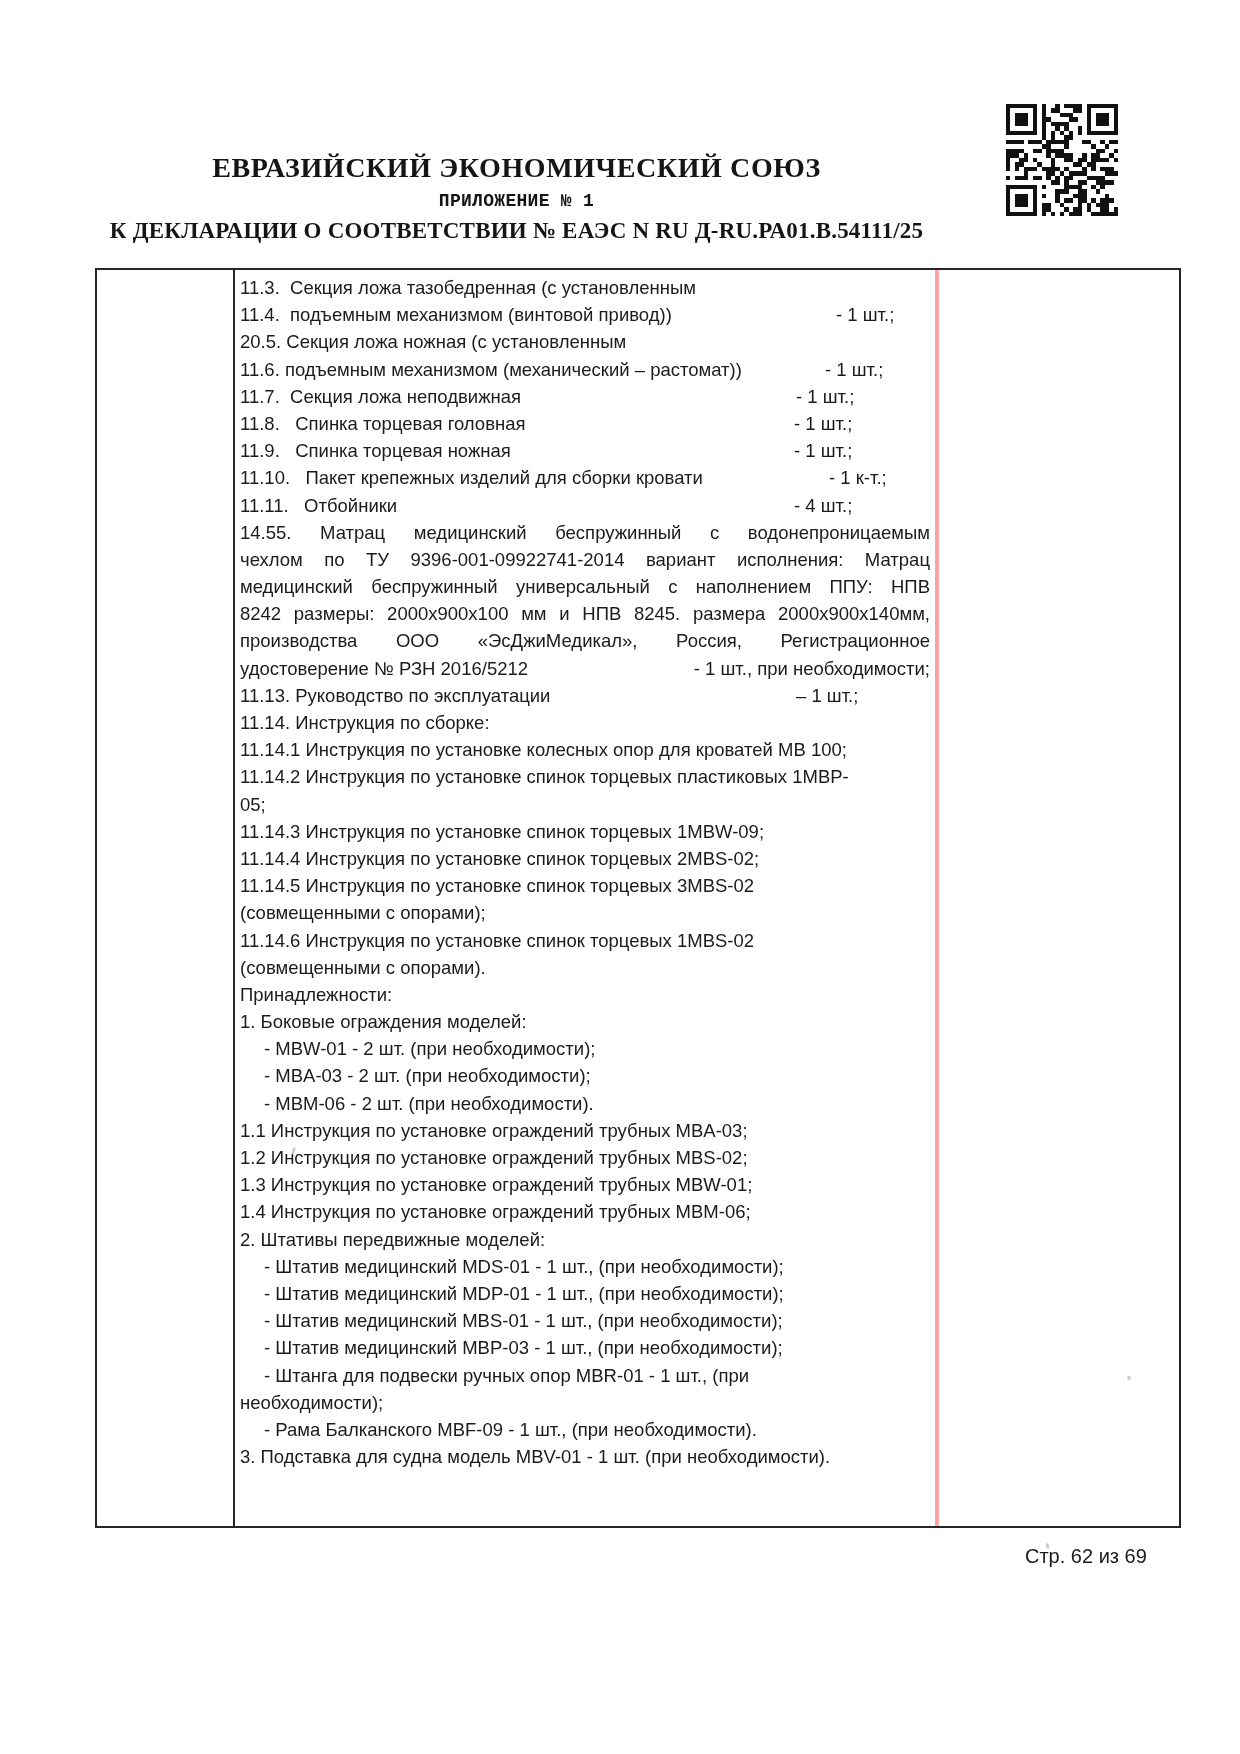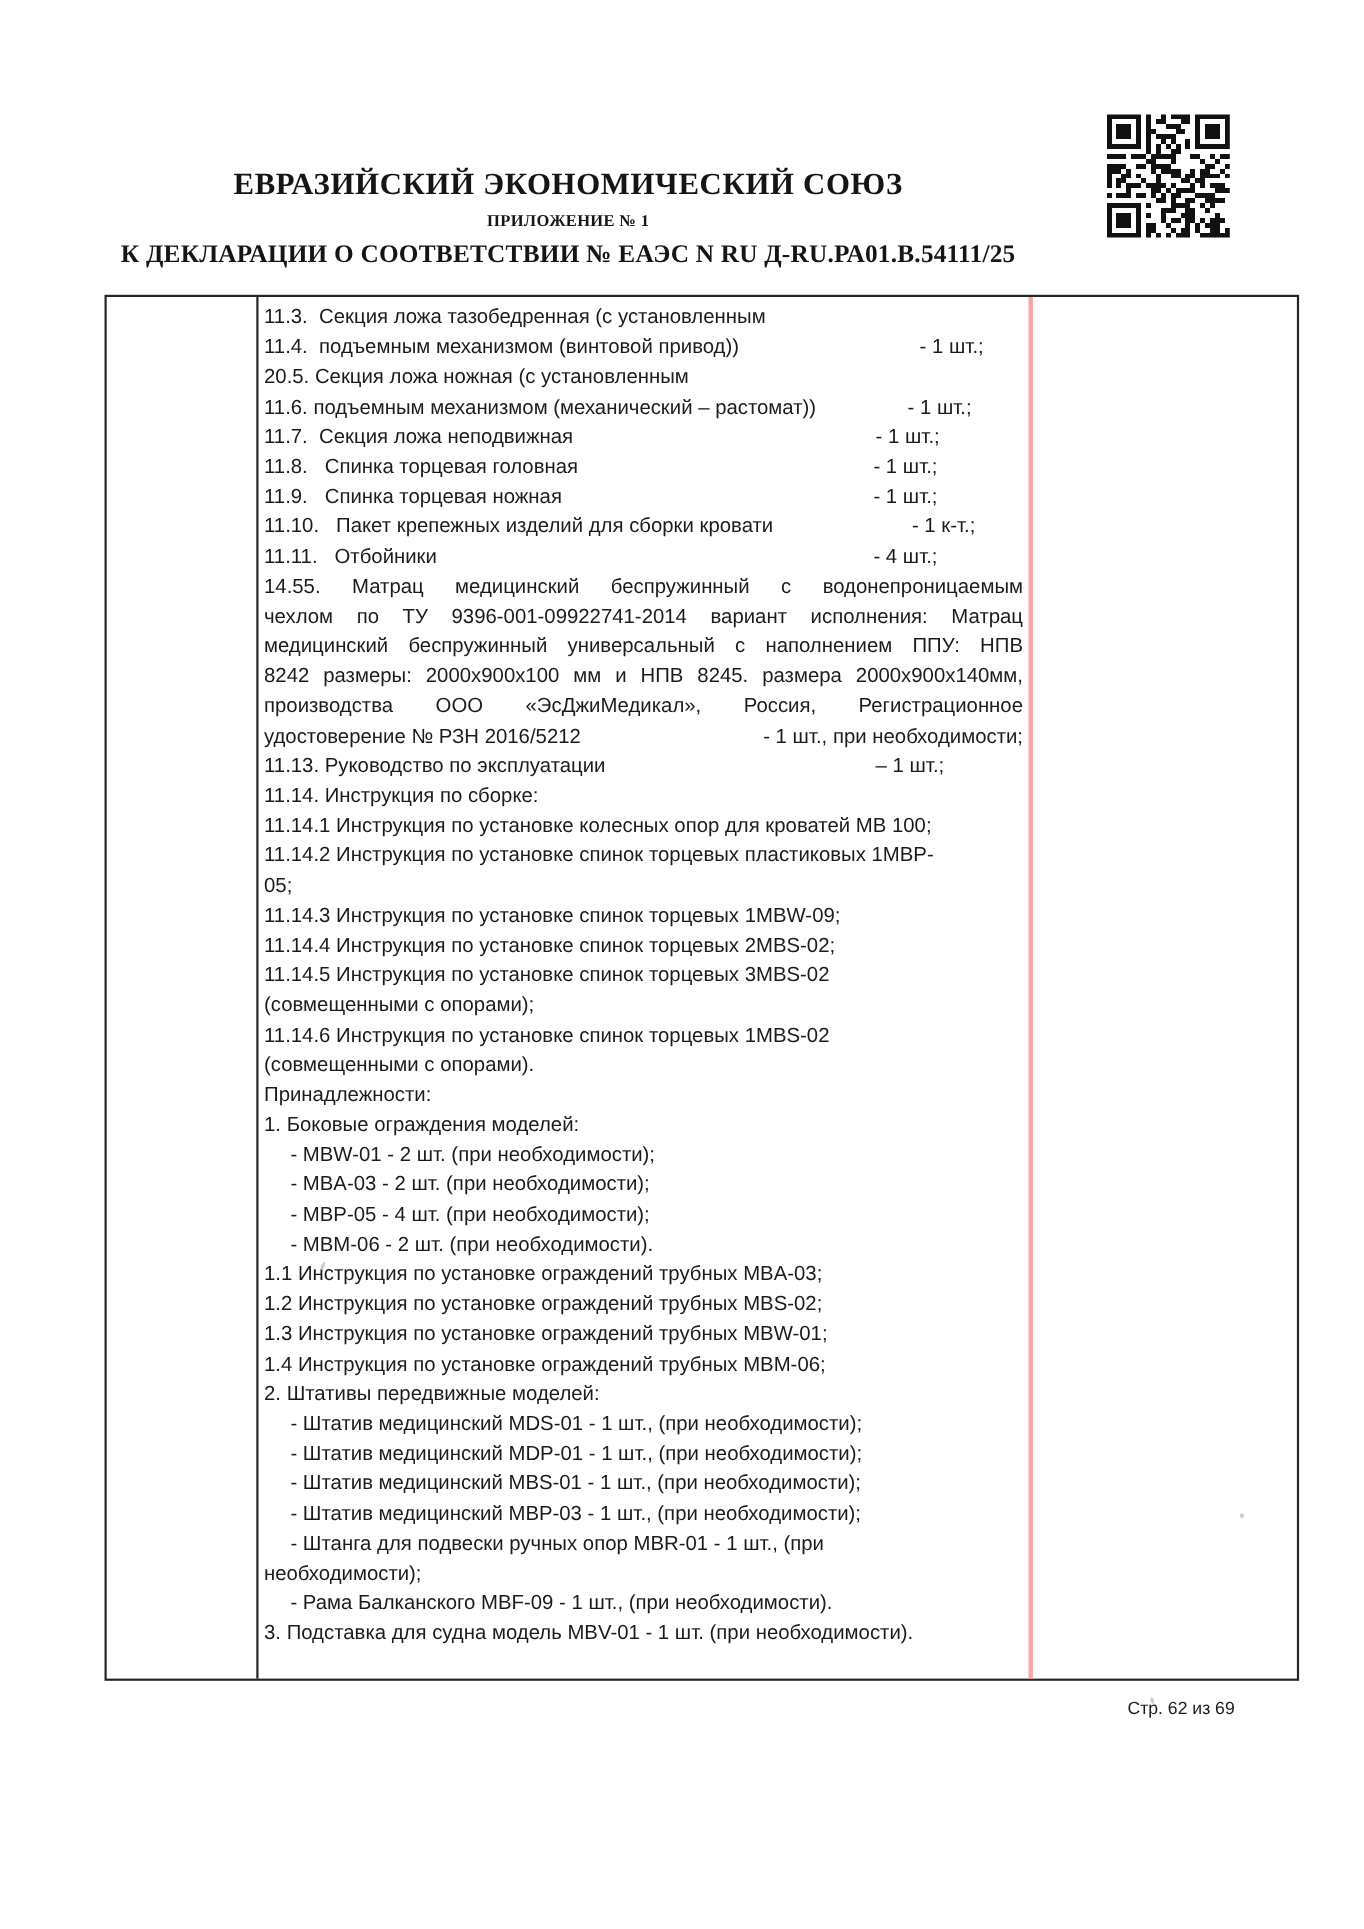--- a/index.html
+++ b/index.html
@@ -14,21 +14,21 @@
   .page{position:absolute;inset:0;}
 
   
   .doc-header{
     position:absolute;left:89px;top:150px;width:855px;
     text-align:center;
     font-family:"Liberation Serif", serif;
     font-weight:bold;color:#151515;
   }
   .doc-header .h-line1{font-size:28px;line-height:36px;letter-spacing:.6px;}
-  .doc-header .h-line2{font-size:15px;line-height:30px;letter-spacing:.3px;}
+  .doc-header .h-line2{font-size:18px;line-height:30px;letter-spacing:.3px;font-family:Liberation Mono, monospace;}
   .doc-header .h-line3{font-size:23px;line-height:30px;letter-spacing:.2px;}
 
   
   .qr{position:absolute;left:1006px;top:104px;width:112px;height:112px;}
 
   
   .doc-table{
     position:absolute;left:95px;top:268px;width:1086px;height:1260px;
     border:2px solid #262626;box-sizing:border-box;
     display:flex;background:#fff;
@@ -48,21 +48,21 @@
   .row .qty{position:absolute;top:0;white-space:pre;}
   .row.bold{font-weight:normal;}
   .row.justify{text-align:justify;text-align-last:justify;}
   .row.justify .txt{white-space:normal;}
   .row.between{display:flex;justify-content:space-between;}
   .row.between .qty{position:static;}
 
   
   .page-footer{
     position:absolute;left:1025px;top:1545px;
-    font-size:16px;color:#1b1b1b;white-space:pre;
+    font-size:20px;color:#1b1b1b;white-space:pre;
   }
 
   
   .speck{position:absolute;background:#9a9a9a;border-radius:50%;opacity:.5;}
   .speck.s1{left:292px;top:1147px;width:3px;height:8px;transform:rotate(20deg);}
   .speck.s2{left:1127px;top:1376px;width:4px;height:4px;}
   .speck.s3{left:1046px;top:1543px;width:3px;height:6px;transform:rotate(-15deg);}
 </style>
 </head>
 <body>
@@ -421,21 +421,20 @@
         <div class="row"><span class="txt">11.14.3 Инструкция по установке спинок торцевых 1MBW-09;</span></div>
         <div class="row"><span class="txt">11.14.4 Инструкция по установке спинок торцевых 2MBS-02;</span></div>
         <div class="row"><span class="txt">11.14.5 Инструкция по установке спинок торцевых 3MBS-02</span></div>
         <div class="row"><span class="txt">(совмещенными с опорами);</span></div>
         <div class="row"><span class="txt">11.14.6 Инструкция по установке спинок торцевых 1MBS-02</span></div>
         <div class="row"><span class="txt">(совмещенными с опорами).</span></div>
         <div class="row bold"><span class="txt">Принадлежности:</span></div>
         <div class="row"><span class="txt">1. Боковые ограждения моделей:</span></div>
         <div class="row"><span class="txt" style="padding-left: 24px;">- MBW-01 - 2 шт. (при необходимости);</span></div>
         <div class="row"><span class="txt" style="padding-left: 24px;">- MBA-03 - 2 шт. (при необходимости);</span></div>
-        <div class="row"><span class="txt" style="padding-left: 24px;">- MBP-05 - 4 шт. (при необходимости);</span></div>
         <div class="row"><span class="txt" style="padding-left: 24px;">- MBM-06 - 2 шт. (при необходимости).</span></div>
         <div class="row"><span class="txt">1.1 Инструкция по установке ограждений трубных MBA-03;</span></div>
         <div class="row"><span class="txt">1.2 Инструкция по установке ограждений трубных MBS-02;</span></div>
         <div class="row"><span class="txt">1.3 Инструкция по установке ограждений трубных MBW-01;</span></div>
         <div class="row"><span class="txt">1.4 Инструкция по установке ограждений трубных MBM-06;</span></div>
         <div class="row"><span class="txt">2. Штативы передвижные моделей:</span></div>
         <div class="row"><span class="txt" style="padding-left: 24px;">- Штатив медицинский MDS-01 - 1 шт., (при необходимости);</span></div>
         <div class="row"><span class="txt" style="padding-left: 24px;">- Штатив медицинский MDP-01 - 1 шт., (при необходимости);</span></div>
         <div class="row"><span class="txt" style="padding-left: 24px;">- Штатив медицинский MBS-01 - 1 шт., (при необходимости);</span></div>
         <div class="row"><span class="txt" style="padding-left: 24px;">- Штатив медицинский MBP-03 - 1 шт., (при необходимости);</span></div>

